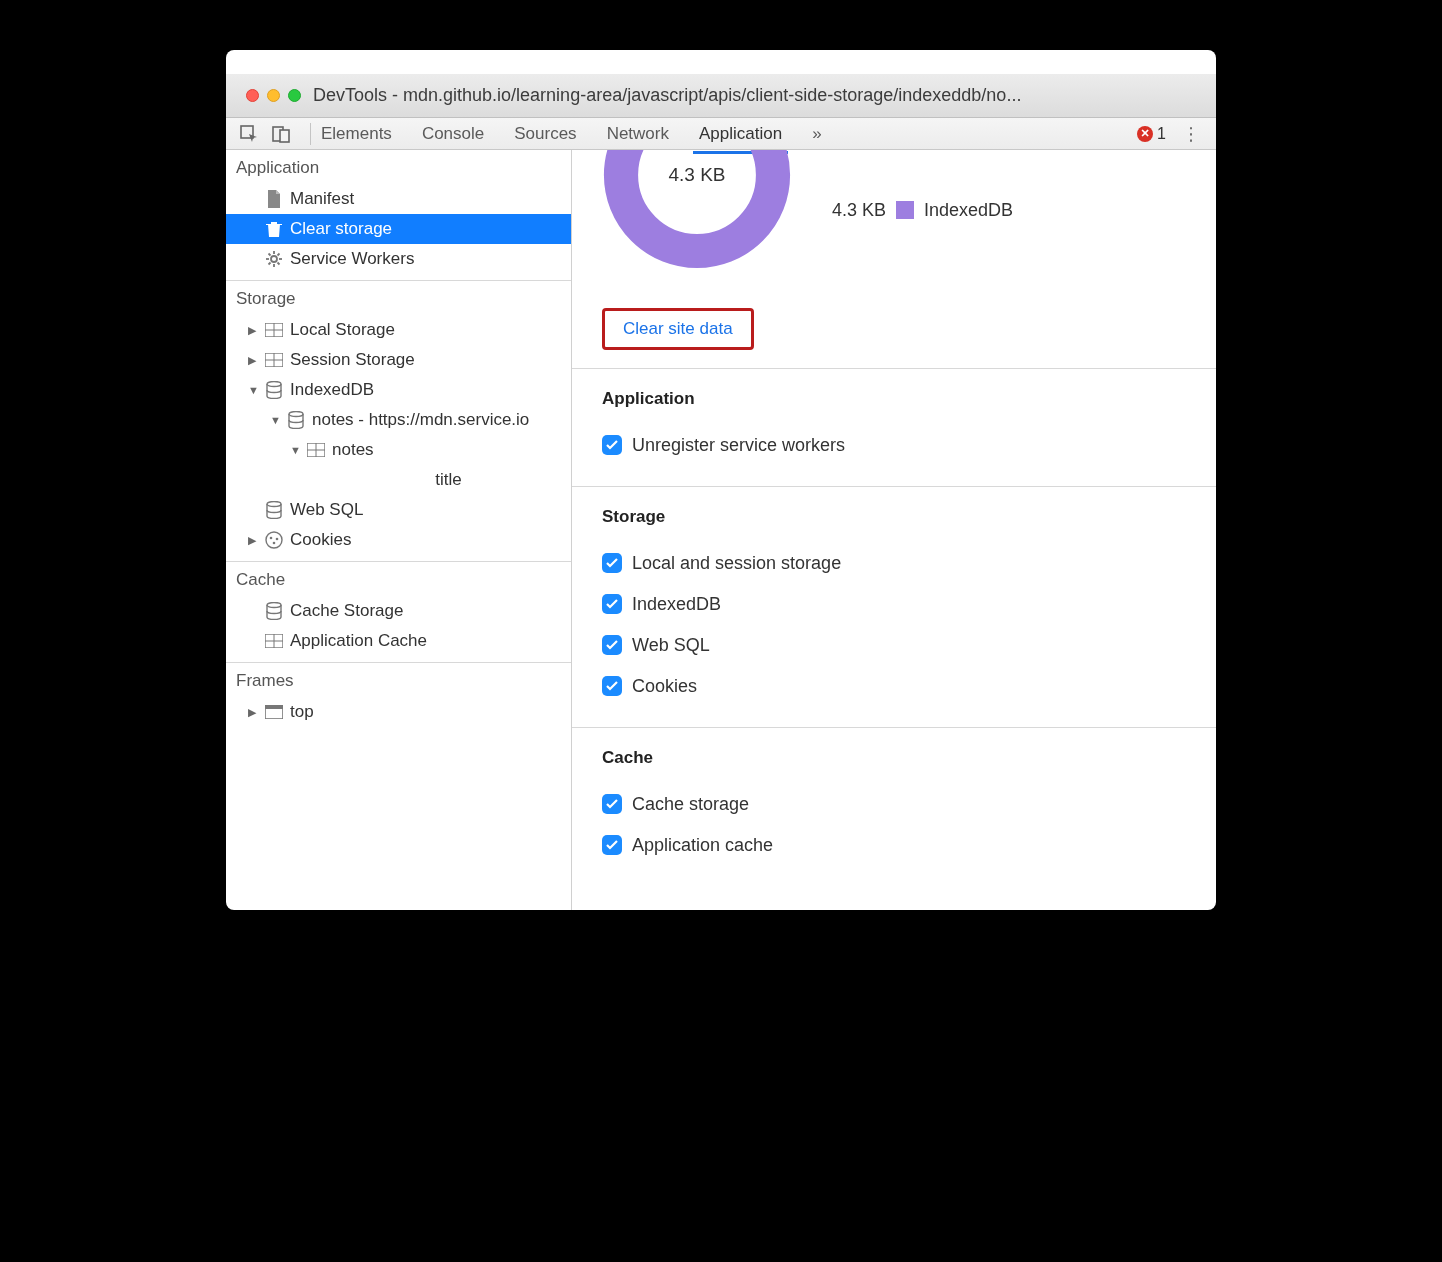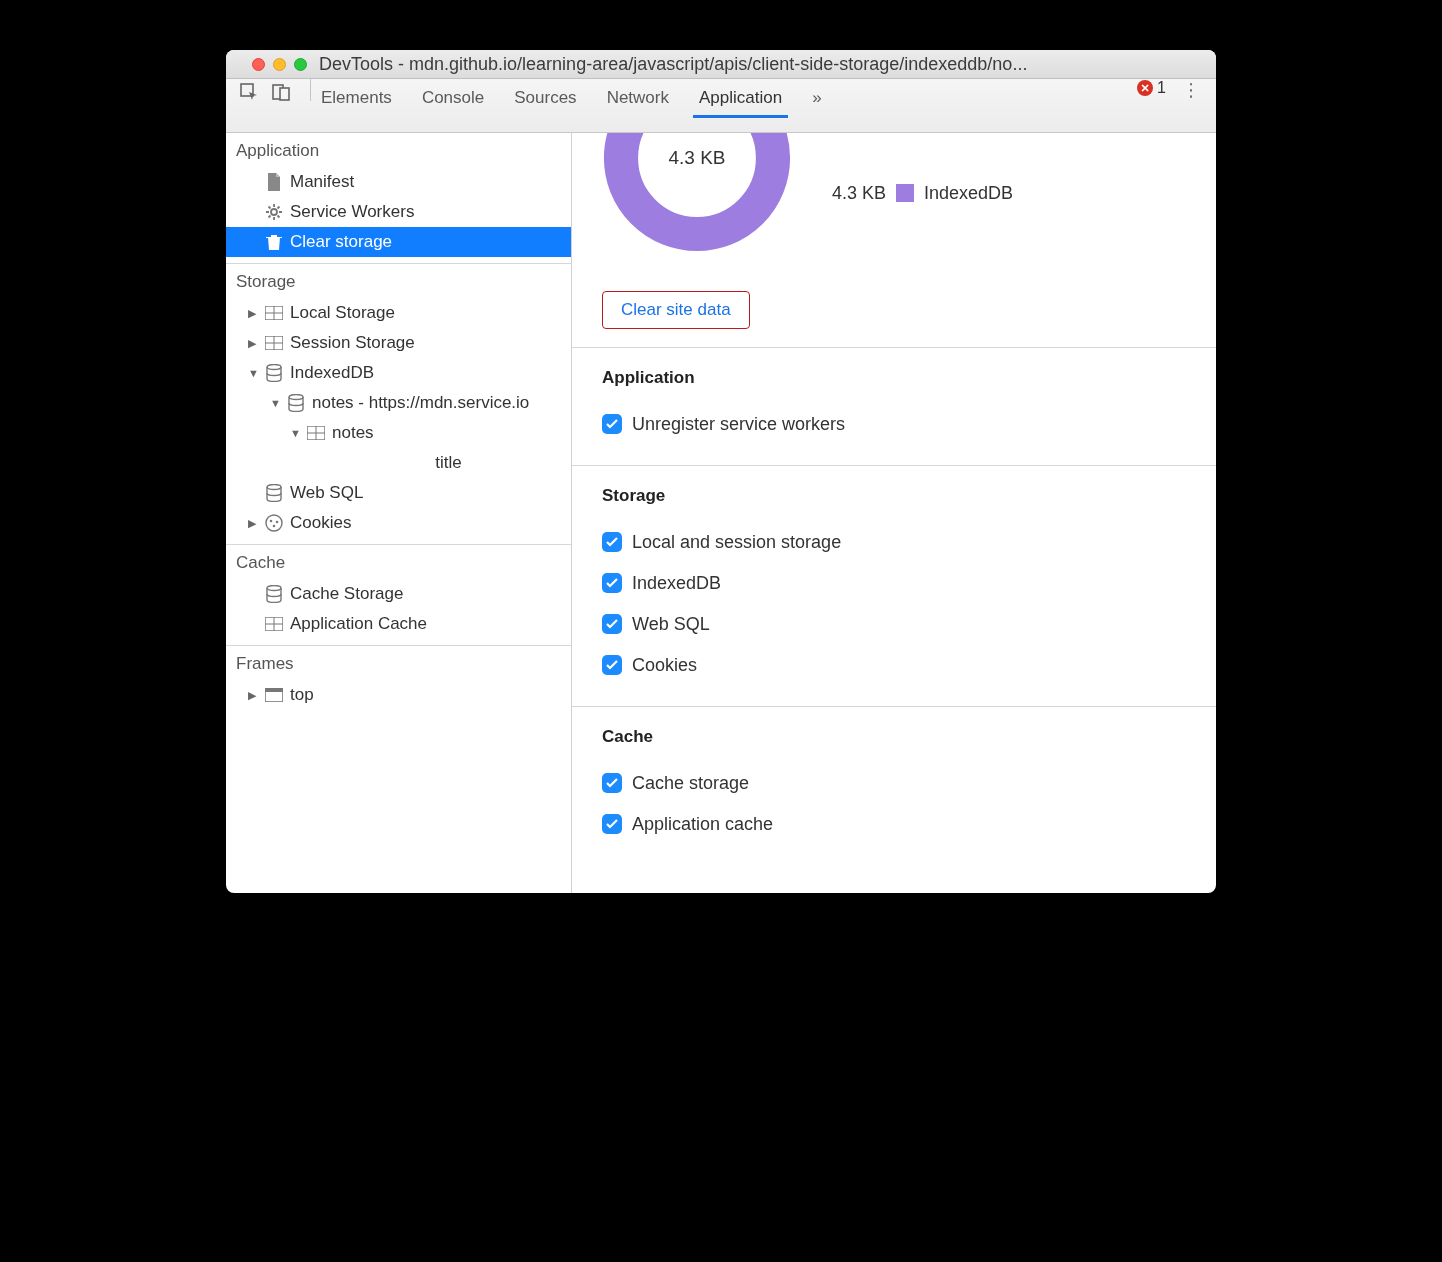--- a/index.html
+++ b/index.html
@@ -14,40 +14,41 @@
     padding-top: 50px;
   }
   .window {
     width: 990px;
     background: #fff;
     border-radius: 8px;
     overflow: hidden;
     box-shadow: 0 20px 60px rgba(0,0,0,0.5);
   }
   .titlebar {
-    height: 29px;
+    height: 44px;
     background: linear-gradient(#ececec, #dcdcdc);
     display: flex;
     align-items: center;
-    padding: 0 26px;
+    padding: 0 20px;
     border-bottom: 1px solid #c0c0c0;
+    margin-top: 24px;
   }
   .traffic { display: flex; gap: 8px; margin-right: 12px; }
   .dot { width: 13px; height: 13px; border-radius: 50%; }
   .dot.red { background: #ff5f57; border: 1px solid #e24238; }
   .dot.yellow { background: #ffbd2e; border: 1px solid #dfa022; }
   .dot.green { background: #28c940; border: 1px solid #1faa30; }
   .title-text { flex: 1; text-align: left; font-size: 18px; color: #3c3c3c; white-space: nowrap; overflow: hidden; text-overflow: ellipsis; }
   
   .tabbar {
-    height: 54px;
+    height: 32px;
     background: linear-gradient(#f5f5f5, #ececec);
     border-bottom: 1px solid #c8c8c8;
     display: flex;
-    align-items: flex-start;
+    align-items: center;
     padding: 0 10px;
     font-size: 17px;
     color: #5a5a5a;
   }
   .tabbar .iconbtn { width: 26px; height: 26px; display:flex; align-items:center; justify-content:center; margin-right:6px; }
   .tabbar .divider { width:1px; height:22px; background:#c4c4c4; margin:0 10px; }
   .tabs { display:flex; gap: 30px; flex:1; }
   .tab { padding: 9px 0; cursor: pointer; position: relative; }
   .tab.active { color:#333; }
   .tab.active::after {
@@ -107,21 +108,21 @@
   .donut-center {
     position:absolute; top:-70px; width:190px; height:190px;
     display:flex; align-items:center; justify-content:center;
     font-size:19px; color:#333;
   }
   .legend { display:flex; align-items:center; gap:10px; font-size:18px; color:#333; }
   .legend-sw { width:18px; height:18px; background:#9d7ee0; }
   
   .btnrow { padding: 18px 30px; }
   .clear-btn {
-    border:1px solid #b91c1c; background:#fff; border-radius:4px;
+    border:3px solid #b91c1c; background:#fff; border-radius:4px;
     padding:8px 18px; font-size:17px; color:#1b73e8; cursor:pointer;
   }
   .msection { border-top:1px solid #d8d8d8; padding:20px 30px; }
   .msection h3 { font-size:17px; color:#222; font-weight:600; margin-bottom:16px; }
   .check-row { display:flex; gap:10px; padding:10px 0; font-size:18px; color:#333; }
   .cbox {
     width:20px; height:20px; border-radius:5px; background:#1b8bff;
     display:flex; align-items:center; justify-content:center; flex-shrink:0;
   }
   .cbox svg { width:14px; height:14px; }
@@ -176,49 +177,49 @@
       <div class="section-head">Application</div>
       <div class="tree-item indent1">
         <span class="caret blank">▶</span>
         <span class="sicon">
             <svg width="16" height="18">
               <path d="M2 0h8l4 4v14H2z" fill="#888"></path>
               <path d="M10 0v4h4" fill="#bbb"></path>
             </svg>
           </span>
         <span>Manifest</span>
+      </div>
+      <div class="tree-item indent1 selected">
+        <span class="caret blank">▶</span>
+        <span class="sicon">
+            <svg width="16" height="18">
+              <path d="M2 4h12l-1 13H3z M5 2h6v2H5z M0 4h16v1H0z" fill="#fff"></path>
+            </svg>
+          </span>
+        <span>Clear storage</span>
       </div>
       <div class="tree-item indent1">
         <span class="caret blank">▶</span>
         <span class="sicon">
             <svg width="18" height="18" viewBox="0 0 18 18">
               <circle cx="9" cy="9" r="3" fill="none" stroke="#777" stroke-width="1.8"></circle>
               <g stroke="#777" stroke-width="1.8">
                 <line x1="9" y1="1" x2="9" y2="4"></line>
                 <line x1="9" y1="14" x2="9" y2="17"></line>
                 <line x1="1" y1="9" x2="4" y2="9"></line>
                 <line x1="14" y1="9" x2="17" y2="9"></line>
                 <line x1="3.5" y1="3.5" x2="5.5" y2="5.5"></line>
                 <line x1="12.5" y1="12.5" x2="14.5" y2="14.5"></line>
                 <line x1="3.5" y1="14.5" x2="5.5" y2="12.5"></line>
                 <line x1="12.5" y1="5.5" x2="14.5" y2="3.5"></line>
               </g>
             </svg>
           </span>
         <span>Service Workers</span>
       </div>
-      <div class="tree-item indent1 selected">
-        <span class="caret blank">▶</span>
-        <span class="sicon">
-            <svg width="16" height="18">
-              <path d="M2 4h12l-1 13H3z M5 2h6v2H5z M0 4h16v1H0z" fill="#fff"></path>
-            </svg>
-          </span>
-        <span>Clear storage</span>
-      </div>
 
       <div class="section-sep"></div>
       <div class="section-head">Storage</div>
       <div class="tree-item indent1">
         <span class="caret">▶</span>
         <span class="sicon">
             <svg width="18" height="14">
               <rect x="0" y="0" width="18" height="14" fill="none" stroke="#777" stroke-width="1.4"></rect>
               <line x1="0" y1="7" x2="18" y2="7" stroke="#777"></line>
               <line x1="9" y1="0" x2="9" y2="14" stroke="#777"></line>

